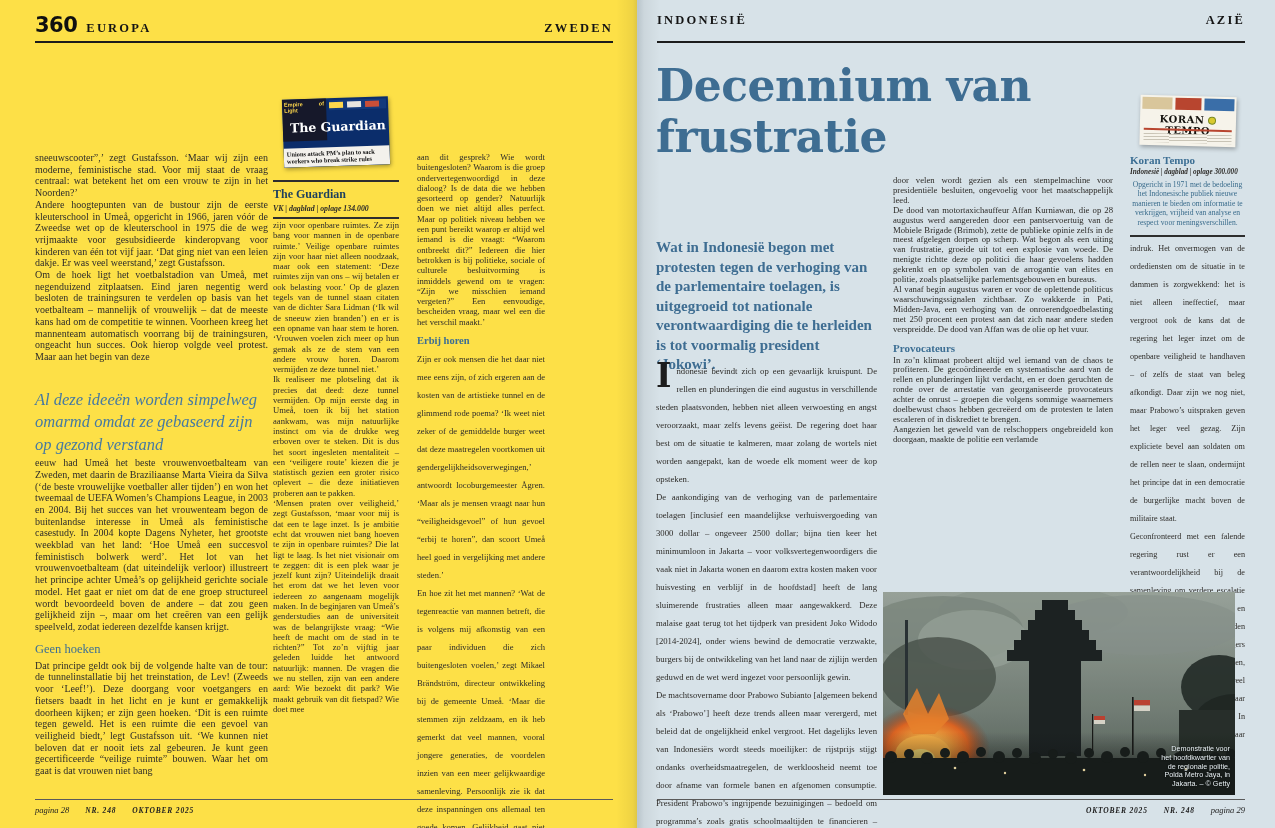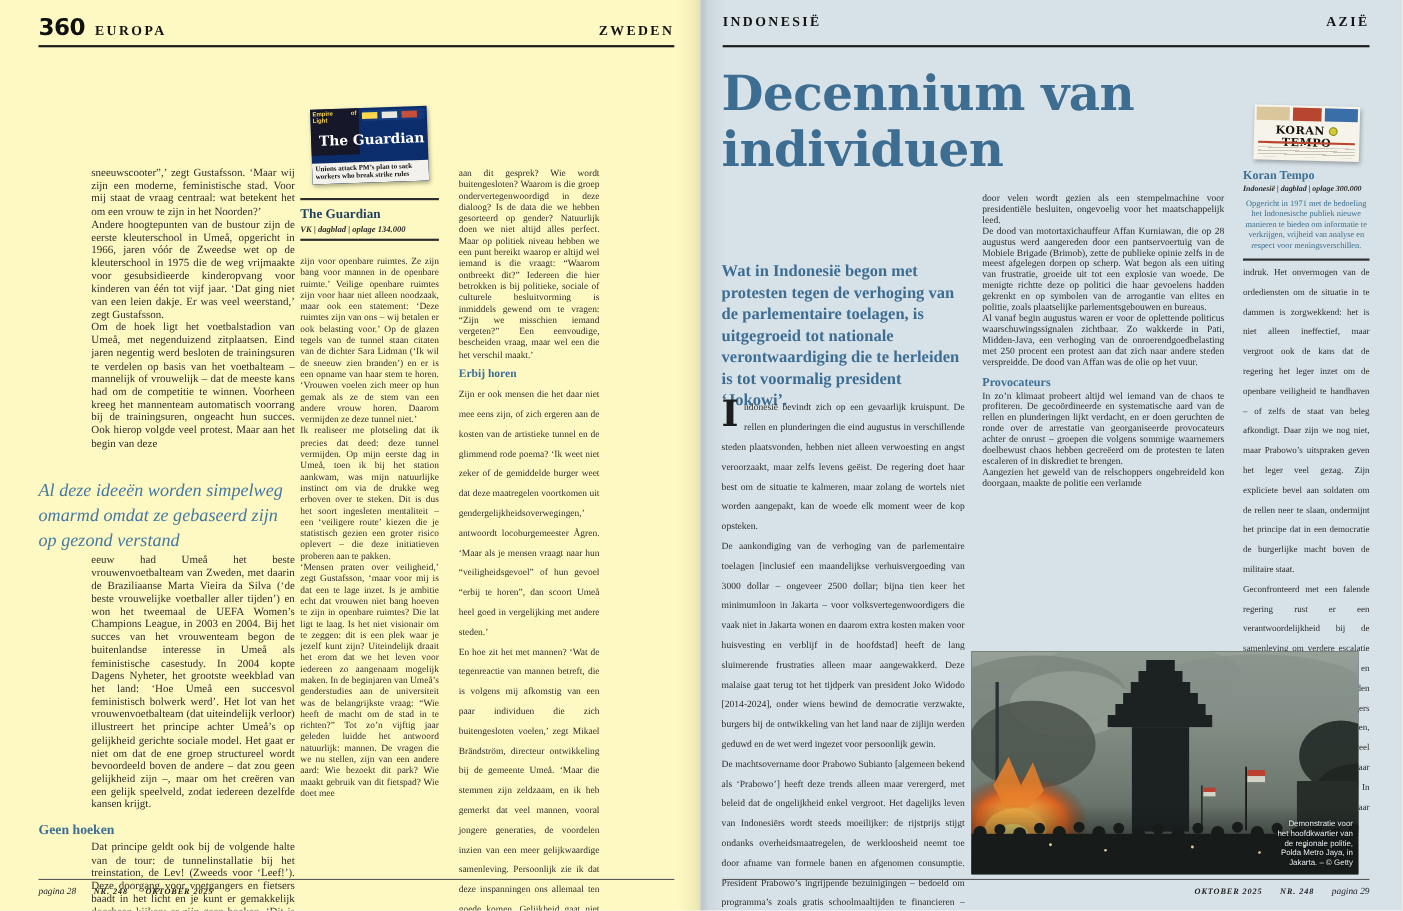--- a/index.html
+++ b/index.html
@@ -1,60 +1,60 @@
 <!DOCTYPE html>
 <html lang="nl"><head>
 <meta charset="utf-8">
 <style>
   * { margin:0; padding:0; box-sizing:border-box; }
   html,body { background:#e9e9e9; }
   body { font-family:"Liberation Serif", serif; }
   .spread { position:relative; width:1275px; height:828px; overflow:hidden; background:#fff; }
   .page { position:absolute; top:0; height:828px; }
-  .page-left { left:0; width:637px; background:#fef9c3; }
+  .page-left { left:0; width:637px; background:#fde047; }
   .page-right { left:637px; width:638px; background:#d7e2e8; }
   .spine { position:absolute; left:616px; top:0; width:44px; height:828px; z-index:6; pointer-events:none;
     background:linear-gradient(90deg, rgba(0,0,0,0) 0%, rgba(0,0,0,0.06) 38%, rgba(40,55,65,0.16) 50%, rgba(0,0,0,0.05) 64%, rgba(0,0,0,0) 100%); }
 
   
   .page-head { position:absolute; top:13px; display:flex; justify-content:space-between; align-items:baseline; }
   .page-left .page-head { left:35px; width:578px; }
   .page-right .page-head { left:20px; width:588px; }
   .ph-left { display:flex; align-items:baseline; gap:9px; }
   .brand { font-family:"DejaVu Sans", sans-serif; font-weight:bold; font-size:21px; color:#101010; letter-spacing:-0.5px; }
   .kicker { font-weight:bold; font-size:12.5px; letter-spacing:2.2px; color:#141414; }
   .head-rule { position:absolute; top:41px; height:2px; background:#1c1c1c; }
   .page-left .head-rule { left:35px; width:578px; }
   .page-right .head-rule { left:20px; width:588px; }
 
   
   .col { position:absolute; color:#2e2c29; text-align:justify; hyphens:auto; -webkit-hyphens:auto; }
-  .body-lg { font-size:10px;  line-height:11.7px; white-space:pre-line;margin-left:48px; }
+  .body-lg { font-size:10px;  line-height:11.7px; white-space:pre-line; }
   .body-sm { font-size:8.6px; line-height:10.3px; white-space:pre-line; }
   .body-rt { font-size:8.7px; line-height:9.9px;  white-space:pre-line; }
   .body-xs { font-size:8.2px; line-height:10.4px; white-space:pre-line; }
 
   
   #col1 { left:35px; top:152px; width:233px; }
   #col2 { left:273px; top:90px; width:126px; }
   #col3 { left:417px; top:152px; width:128px; }
   .pullquote { font-style:italic; color:#4579a2; font-size:16.5px; line-height:22.5px; margin:26px 0 1px; text-align:left; hyphens:none; }
-  .subhead-lg { font-size:12.5px; font-weight:bold; color:#3d6f94; margin:9px 0 3px; text-align:left; }
+  .subhead-lg { font-size:12.5px; font-weight:normal; color:#3d6f94; margin:9px 0 3px; text-align:left; }
   .subhead-sm { font-size:10.5px; font-weight:bold; color:#3d6f94; margin:8px 0 2px; text-align:left; }
   .subhead-rt { font-size:11px;  font-weight:bold; color:#3d6f94; margin:7px 0 2px; text-align:left; }
 
   
   .src-rule { height:2px; background:#2e2e2e; }
   .src-title { font-size:12px; font-weight:bold; margin:5px 0 2px; text-align:left; }
   .title-dark { color:#1c3f5e; }
   .title-blue { color:#3d6f94; }
   .src-meta { font-size:7.8px; font-style:italic; font-weight:bold; color:#2e2c29; margin-bottom:4px; text-align:left; }
   .src-desc { font-size:8.4px; line-height:10.3px; color:#3a6c8c; text-align:center; white-space:pre-line; }
   #col2 .src-desc { margin-bottom:9px; }
-  #col2 .body-sm { margin-top:13px; }
+  #col2 .body-sm { margin-top:1px; }
 
   
   .thumb-g { position:relative; width:106px; height:68px; margin:8px auto 14px; background:#0b2d6b;
     transform:rotate(-2deg); box-shadow:1px 2px 4px rgba(0,0,0,0.35); overflow:hidden; }
   .tg-photo { position:absolute; left:0; top:0; width:44px; height:42px; background:#16182a; }
   .tg-corner { position:absolute; left:2px; top:2px; width:40px; font-size:5.5px; line-height:6px; font-weight:bold; color:#ffd84d; font-family:"Liberation Sans",sans-serif; }
   .tg-teaser { position:absolute; left:47px; top:2px; right:2px; height:10px; background:#133a7c; }
   .tg-teaser i { position:absolute; top:2px; width:14px; height:6px; background:#ffd84d; display:block; }
   .tg-teaser i:nth-child(2){ left:18px; background:#e8e6df; }
   .tg-teaser i:nth-child(3){ left:36px; background:#c94f38; }
@@ -184,21 +184,21 @@
     </div>
   </section>
 
   <section class="page page-right">
     <div class="page-head">
       <span class="kicker">INDONESIË</span>
       <span class="kicker">AZIË</span>
     </div>
     <div class="head-rule"></div>
 
-    <h1 class="headline">Decennium van individuen</h1>
+    <h1 class="headline">Decennium van frustratie</h1>
 
 
     <div class="intro">Wat in Indonesië begon met protesten tegen de verhoging van de parlementaire toelagen, is uitgegroeid tot nationale verontwaardiging die te herleiden is tot voormalig president ‘Jokowi’.</div>
 
     <div class="col" id="rcol1">
       <span class="dropcap">I</span><span class="body-rt">ndonesië bevindt zich op een gevaarlijk kruispunt. De rellen en plunderingen die eind augustus in verschillende steden plaatsvonden, hebben niet alleen verwoesting en angst veroorzaakt, maar zelfs levens geëist. De regering doet haar best om de situatie te kalmeren, maar zolang de wortels niet worden aangepakt, kan de woede elk moment weer de kop opsteken.
 De aankondiging van de verhoging van de parlementaire toelagen [inclusief een maandelijkse verhuisvergoeding van 3000 dollar – ongeveer 2500 dollar; bijna tien keer het minimumloon in Jakarta – voor volksvertegenwoordigers die vaak niet in Jakarta wonen en daarom extra kosten maken voor huisvesting en verblijf in de hoofdstad] heeft de lang sluimerende frustraties alleen maar aangewakkerd. Deze malaise gaat terug tot het tijdperk van president Joko Widodo [2014-2024], onder wiens bewind de democratie verzwakte, burgers bij de ontwikkeling van het land naar de zijlijn werden geduwd en de wet werd ingezet voor persoonlijk gewin.
 De machtsovername door Prabowo Subianto [algemeen bekend als ‘Prabowo’] heeft deze trends alleen maar verergerd, met beleid dat de ongelijkheid enkel vergroot. Het dagelijks leven van Indonesiërs wordt steeds moeilijker: de rijstprijs stijgt ondanks overheidsmaatregelen, de werkloosheid neemt toe door afname van formele banen en afgenomen consumptie. President Prabowo’s ingrijpende bezuinigingen – bedoeld om programma’s zoals gratis schoolmaaltijden te financieren – zorgen voor economische onrust en ondermijnen investeerdersvertrouwen. Prabowo lijkt ondertussen gevangen te zitten in zijn eigen bubbel. Hij blijft de successen van zijn regering verkondigen, ook al weet iedereen dat hij de genoemde cijfers grotendeels uit zijn duim zuigt. Het minachtende en arrogante commentaar van sommige gekozen functionarissen op de kritiek leidden tot zo’n grote woede dat demonstranten opriepen tot de ontbinding van het parlement (DPR), dat</span>
     </div>
 

